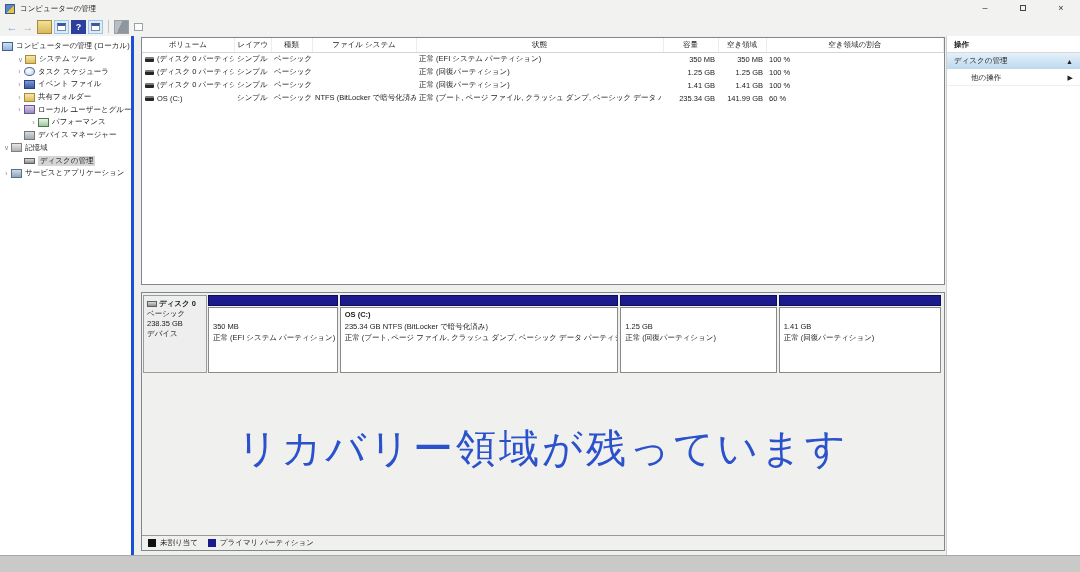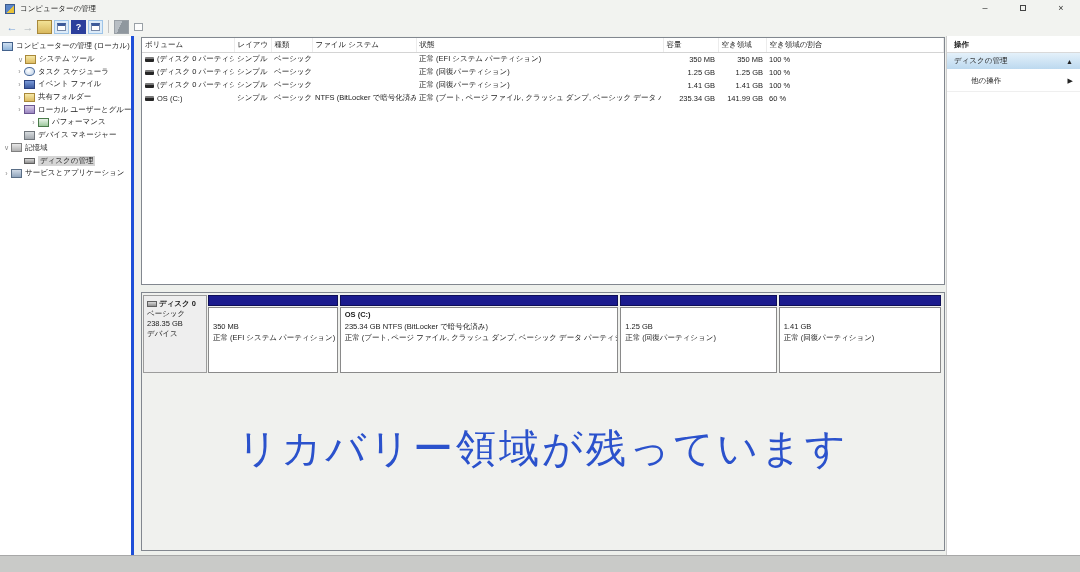--- a/index.html
+++ b/index.html
@@ -52,21 +52,21 @@
   .i-disk { background:linear-gradient(#d8d8d8,#909090); border-color:#606060; height:6px; }
   .i-services { background:linear-gradient(#cfd9e6,#8fa4bc); border-color:#5a6e86; }
   .tlabel { overflow:hidden; }
   .tlabel.selected { background:#d5d5d5; padding:0 2px; }
 
   .center { flex:1; display:flex; flex-direction:column; margin:1px 1px 4px 7px; min-width:0; }
 
   
   .list-panel { height:248px; background:#fff; border:1px solid #82878f; overflow:hidden; flex:none; }
   table { width:100%; border-collapse:collapse; table-layout:fixed; font-size:7.5px; }
-  th { font-weight:normal; text-align:left; padding:2px 3px; border-right:1px solid #ececec; border-bottom:1px solid #d4d4d4; height:14px; white-space:nowrap; overflow:hidden; }
+  th { font-weight:normal; text-align:center; padding:2px 3px; border-right:1px solid #ececec; border-bottom:1px solid #d4d4d4; height:14px; white-space:nowrap; overflow:hidden; }
   td { padding:0 3px; height:13px; white-space:nowrap; overflow:hidden; }
   td.num { text-align:right; }
   .vol-ico { display:inline-block; width:9px; height:5px; margin-right:3px; vertical-align:middle;
     background:linear-gradient(#7a7a7a 0 40%,#252525 40%); border-radius:1px; }
 
   
   .graph-panel { flex:1; margin-top:7px; background:#f0f1ee; border:1px solid #82878f; position:relative; min-height:0; }
   .disk-row { position:absolute; left:1px; right:3px; top:2px; height:78px; display:flex; }
   .disk-info { width:64px; flex:none; background:#eeeeee; border:1px solid #9c9c9c; padding:3px 3px; font-size:7.5px; line-height:10px; }
   .disk-name { font-weight:bold; display:flex; align-items:center; }
@@ -87,21 +87,21 @@
   .sw { width:8px; height:8px; margin-right:4px; flex:none; }
   .sw-black { background:#111111; }
   .sw-navy { background:#1b1b8e; }
 
   
   .right { width:134px; background:#fff; border-left:1px solid #cfcfcf; flex:none; font-size:7.5px; }
   .actions-title { height:17px; line-height:17px; padding-left:7px; border-bottom:1px solid #d9d9d9; font-weight:bold; }
   .actions-group { height:17px; display:flex; align-items:center; padding:0 7px;
     background:linear-gradient(#e4f1fa,#bcd9ef); border-bottom:1px solid #ffffff; }
   .actions-group .lbl { flex:1; }
-  .actions-more { height:22px; display:flex; align-items:center; padding:0 7px 0 24px; border-bottom:1px solid #efefef; }
+  .actions-more { height:16px; display:flex; align-items:center; padding:0 7px 0 24px; border-bottom:1px solid #efefef; }
   .actions-more .lbl { flex:1; }
   .arr { font-size:7px; color:#222; }
 </style>
 </head>
 <body>
 
 <div class="window">
 
   <div class="titlebar">
     <span class="app-icon"></span>
@@ -298,20 +298,30 @@
                 <div class="part-name"></div>
                 <div>1.41 GB</div>
                 <div>正常 (回復パーティション)</div>
               </div>
             </div>
           </div>
         </div>
 
         <div class="annotation">リカバリー領域が残っています</div>
 
+        <div class="legend">
+          <span class="legend-item">
+            <span class="sw sw-black"></span>
+            <span>未割り当て</span>
+          </span>
+          <span class="legend-item">
+            <span class="sw sw-navy"></span>
+            <span>プライマリ パーティション</span>
+          </span>
+        </div>
       </div>
     </div>
 
     <div class="right">
       <div class="actions-title">操作</div>
       <div class="actions-group">
         <span class="lbl">ディスクの管理</span>
         <span class="arr">▲</span>
       </div>
       <div class="actions-more">

